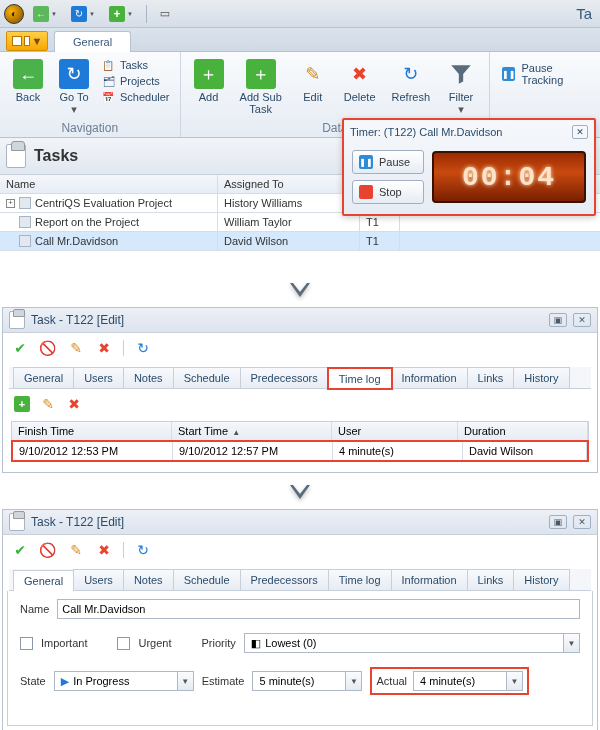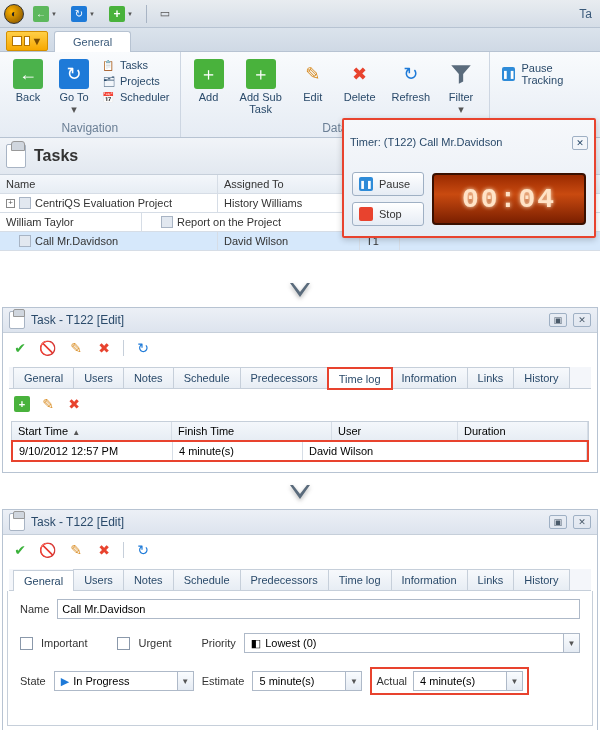--- a/index.html
+++ b/index.html
@@ -7,21 +7,21 @@
 
 
 .qat { height: 28px; background: linear-gradient(#e8ecf0, #d5dde7); display: flex; align-items: center; padding: 0 4px; gap: 4px; border-bottom: 1px solid #b7c3d2; }
 .qat .app-icon { width: 20px; height: 20px; border-radius: 10px; background: radial-gradient(circle at 35% 35%, #ffb300, #7a4b00); border: 1px solid #333; display: flex; align-items: center; justify-content: center; color: #222; font-size: 10px; }
 .qat .qbtn { height: 20px; padding: 0 4px; display: flex; align-items: center; gap: 2px; border: 1px solid transparent; }
 .qat .arrow-l { width: 16px; height: 16px; background: #5db85d; border-radius: 2px; color: #fff; display: flex; align-items: center; justify-content: center; font-size: 10px; }
 .qat .refresh-q { width: 16px; height: 16px; background: #1e7ad8; border-radius: 2px; color: #fff; display: flex; align-items: center; justify-content: center; font-size: 10px; }
 .qat .plus-q { width: 16px; height: 16px; background: #49b23c; border-radius: 2px; color: #fff; display: flex; align-items: center; justify-content: center; font-size: 12px; font-weight: bold; }
 .qat .drop { font-size: 6px; color: #555; }
 .qat .sep { width: 1px; height: 18px; background: #a8b4c4; margin: 0 4px; }
-.qat .title-right { margin-left: auto; color: #3a5a7a; font-size: 12px; padding-right: 4px; }
+.qat .title-right { margin-left: auto; color: #3a5a7a; font-size: 15px; padding-right: 4px; }
 
 
 .ribbon-tabs { height: 24px; background: linear-gradient(#dbe3ec, #cfd9e5); display: flex; align-items: flex-end; padding: 0 6px; gap: 6px; border-bottom: 1px solid #b7c3d2; position: relative; }
 .ribbon-tabs .views-btn { width: 42px; height: 20px; background: linear-gradient(#ffcf47, #f7a800); border: 1px solid #d38f00; border-radius: 2px; display: flex; align-items: center; justify-content: center; gap: 2px; }
 .ribbon-tabs .rtab { padding: 4px 18px; background: #fff; border: 1px solid #b7c3d2; border-bottom: none; border-radius: 3px 3px 0 0; position: relative; top: 1px; color: #3a5a7a; }
 
 
 .ribbon { background: linear-gradient(#f9fbfd, #e6ecf4); border-bottom: 1px solid #b7c3d2; display: flex; }
 .ribbon-group { border-right: 1px solid #cdd6e2; padding: 4px 6px 2px; display: flex; flex-direction: column; }
 .ribbon-group .items { display: flex; align-items: flex-start; gap: 2px; }
@@ -50,21 +50,21 @@
 .gc { padding:3px 6px; border-right:1px solid #d6dde6; color:#333; overflow:hidden; white-space:nowrap; }
 .gc1 { width:218px; display:flex; align-items:center; gap:4px; }
 .gc2 { width:142px; }
 .gc3 { width:40px; }
 .grid-row.sel { background:#d6e8fb; }
 .exp { width:9px; height:9px; border:1px solid #888; display:flex; align-items:center; justify-content:center; font-size:8px; line-height:1; color:#555; }
 .row-ico { width:12px; height:12px; background:#e2e8f0; border:1px solid #a8b4c4; }
 
 
 .timer { position:absolute; top: -20px; right:4px; width:254px; border:2px solid #e8432e; background: linear-gradient(#f6f8fb, #e6ecf4); border-radius:2px; box-shadow:0 2px 6px rgba(0,0,0,.2); }
-.timer .thead { display:flex; padding:16px 6px; color:#2a4a6a; font-size:11px; }
+.timer .thead { display:flex; align-items:center; padding:5px 6px; color:#2a4a6a; font-size:11px; }
 .timer .thead .x { margin-left:auto; width:16px; height:14px; border:1px solid #9fb0c4; border-radius:2px; display:flex; align-items:center; justify-content:center; font-size:9px; }
 .timer .tbody { display:flex; padding:6px 8px 10px; gap:8px; align-items:center; }
 .tbtns { display:flex; flex-direction:column; gap:6px; }
 .tbtn { width:72px; height:24px; border:1px solid #9fb0c4; border-radius:3px; background:linear-gradient(#fff,#e6ecf4); display:flex; align-items:center; gap:6px; padding:0 6px; color:#333; }
 .lcd { flex:1; height:52px; background: linear-gradient(#9a2a00,#c94a10 40%,#7a1f00); border:2px solid #3a1000; border-radius:4px; display:flex; align-items:center; justify-content:center; color:#ffe3c7; font-family: "Consolas","Courier New",monospace; font-size:28px; letter-spacing:2px; font-weight:bold; text-shadow:0 0 4px #fff0d0; }
 
 
 .divider-arrow { height:30px; display:flex; align-items:center; justify-content:center; background:#fff; }
 .divider-arrow svg { filter: drop-shadow(0 2px 2px rgba(0,0,0,.3)); }
 
@@ -230,26 +230,26 @@
   <div class="grid-row">
     <div class="gc gc1">
         <span class="exp">+</span>
         <span class="row-ico"></span>
         <span>CentriQS Evaluation Project</span>
       </div>
     <div class="gc gc2">History Williams</div>
     <div class="gc gc3">T8</div>
   </div>
   <div class="grid-row">
-    <div class="gc gc2">William Taylor</div>
     <div class="gc gc1">
         <span style="width:9px"></span>
         <span class="row-ico"></span>
         <span>Report on the Project</span>
       </div>
+    <div class="gc gc2">William Taylor</div>
     <div class="gc gc3">T1</div>
   </div>
   <div class="grid-row sel">
     <div class="gc gc1">
         <span style="width:9px"></span>
         <span class="row-ico"></span>
         <span>Call Mr.Davidson</span>
       </div>
     <div class="gc gc2">David Wilson</div>
     <div class="gc gc3">T1</div>
@@ -317,26 +317,27 @@
   <div class="tl-tools">
     <div class="tico">
         <div style="width:16px;height:16px;background:#49b23c;border-radius:2px;color:#fff;display:flex;align-items:center;justify-content:center;font-weight:bold">+</div>
       </div>
     <div class="tico" style="color:#d88a1e">✎</div>
     <div class="tico" style="color:#e8432e">✖</div>
   </div>
 
   <div class="tl-grid">
     <div class="tl-head">
+      <div class="tlc tlc2">Finish Time</div>
       <div class="tlc tlc1"><span>Start Time</span><span class="sort">▲</span></div>
-      <div class="tlc tlc2">Finish Time</div>
       <div class="tlc tlc4">User</div>
       <div class="tlc tlc3">Duration</div>
     </div>
     <div class="tl-row">
+      <div class="tlc tlc1">9/10/2012 12:53 PM</div>
       <div class="tlc tlc2">9/10/2012 12:57 PM</div>
       <div class="tlc tlc3">4 minute(s)</div>
       <div class="tlc tlc4">David Wilson</div>
     </div>
   </div>
 </div>
 
 <div class="divider-arrow">
   <svg width="26" height="22" viewBox="0 0 26 22">
       <path d="M3 2 L13 16 L23 2 L20 2 L13 11 L6 2 Z" fill="#5a6b7c"></path>

